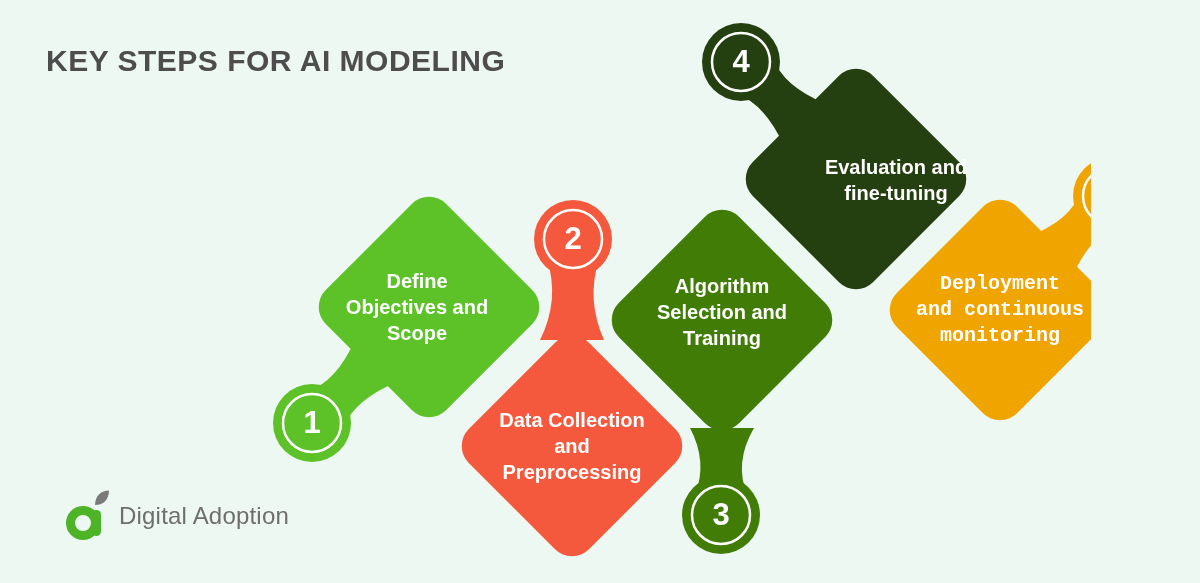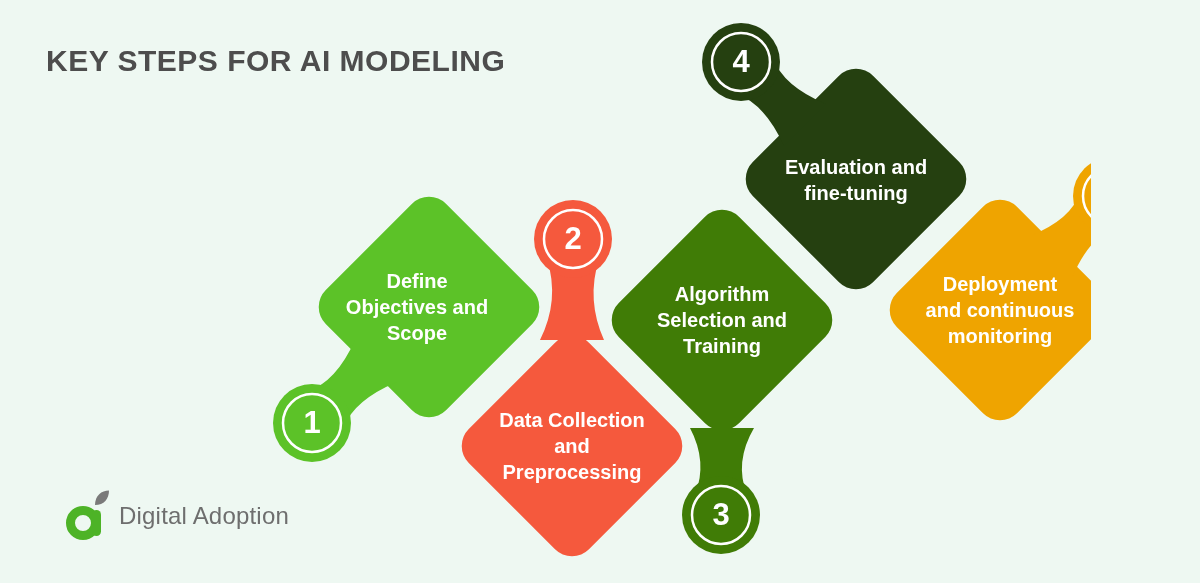--- a/index.html
+++ b/index.html
@@ -7,23 +7,23 @@
   .canvas{position:relative;width:1091px;height:583px;background:var(--background,#eef8f2);overflow:hidden;}
   .title{position:absolute;left:46px;top:44px;font-size:30px;font-weight:bold;
          letter-spacing:0.5px;color:var(--title,#4d4d4d);}
   .shapes{position:absolute;left:0;top:0;}
   .step-label{position:absolute;width:224px;text-align:center;color:var(--label,#fff);
               font-size:20px;font-weight:bold;line-height:26px;white-space:pre-line;}
   .step-num{position:absolute;transform:translate(-50%,-50%);color:var(--label,#fff);
             font-size:31px;font-weight:bold;}
   .label-1{left:305px;top:268px;}
   .label-2{left:460px;top:407px;}
-  .label-3{left:610px;top:281px;}
-  .label-4{left:744px;top:154px;}
-  .label-5{left:888px;top:271px;}
+  .label-3{left:610px;top:273px;}
+  .label-4{left:784px;top:154px;}
+  .label-5{left:888px;top:271px;font-family:Liberation Mono, monospace;}
   .num-1{left:312px;top:423px;}
   .num-2{left:573px;top:239px;}
   .num-3{left:721px;top:515px;}
   .num-4{left:741px;top:62px;}
   .num-5{left:1112px;top:196px;}
   .logo{position:absolute;left:65px;top:490px;display:flex;align-items:center;gap:8px;}
   .logo-text{font-size:24px;font-weight:500;color:var(--logo_text,#6e6e6e);letter-spacing:0.2px;}
 </style>
 </head>
 <body>

